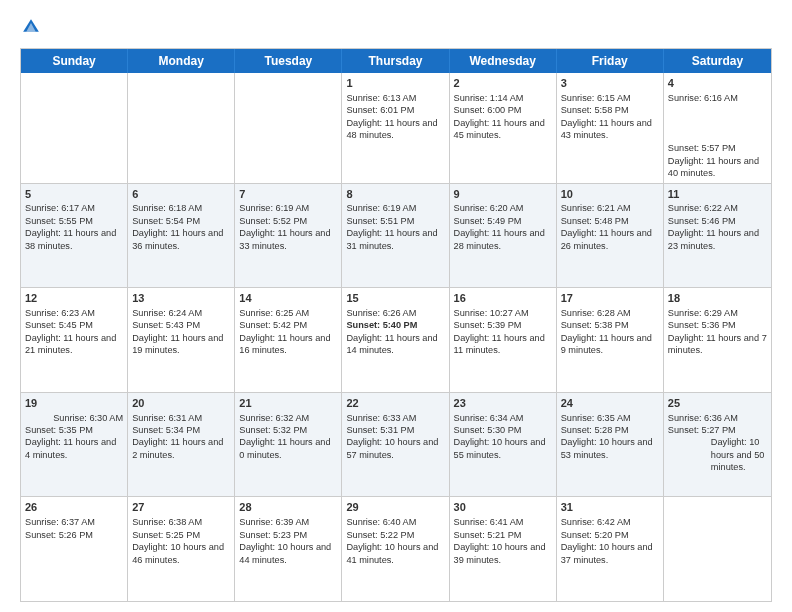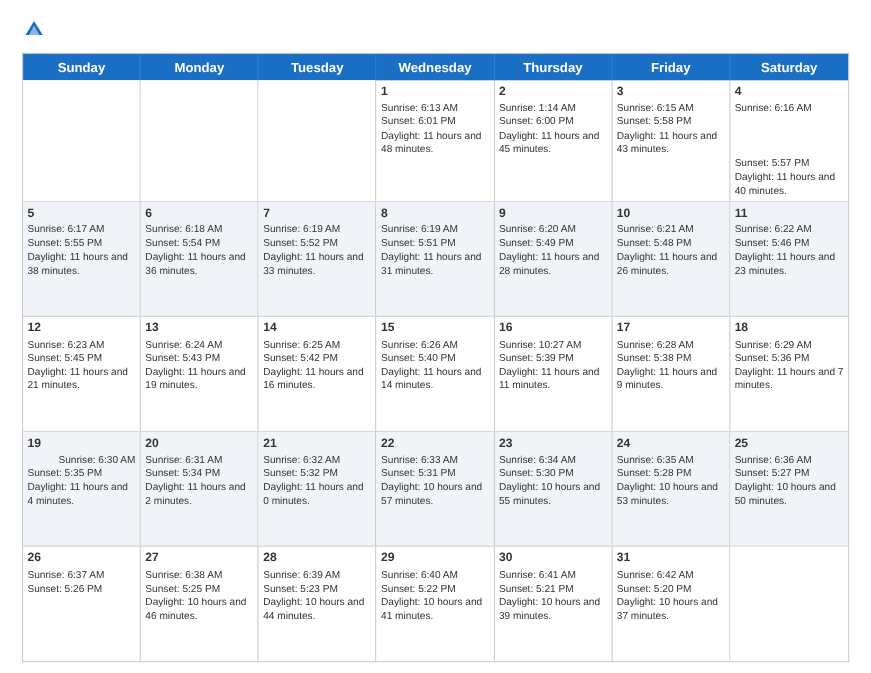--- a/index.html
+++ b/index.html
@@ -123,22 +123,22 @@
       <div class="month-title"></div>
       <div class="location"></div>
     </div>
   </div>
 
   <div class="calendar">
     <div class="cal-header-row">
     <div class="cal-header-cell">Sunday</div>
         <div class="cal-header-cell">Monday</div>
         <div class="cal-header-cell">Tuesday</div>
+        <div class="cal-header-cell">Thursday</div>
         <div class="cal-header-cell">Wednesday</div>
-        <div class="cal-header-cell">Thursday</div>
         <div class="cal-header-cell">Friday</div>
         <div class="cal-header-cell">Saturday</div>
       </div>
     <div class="cal-body">
     <div class="cal-row">
           <div class="cal-cell empty"></div>
           <div class="cal-cell empty"></div>
           <div class="cal-cell empty"></div>
           <div class="cal-cell">
             <span class="day-num">1</span>
@@ -224,21 +224,21 @@
           </div>
           <div class="cal-cell">
             <span class="day-num">14</span>
             <span style="display: block;">Sunrise: 6:25 AM</span>
             <span style="display: block;">Sunset: 5:42 PM</span>
             <span style="display: block;">Daylight: 11 hours and 16 minutes.</span>
           </div>
           <div class="cal-cell">
             <span class="day-num">15</span>
             <span style="display: block;">Sunrise: 6:26 AM</span>
-            <span style="display: block;">Sunset: 5:40 PM</span>
+            <span style="display: block; font-weight: bold;">Sunset: 5:40 PM</span>
             <span style="display: block;">Daylight: 11 hours and 14 minutes.</span>
           </div>
           <div class="cal-cell">
             <span class="day-num">16</span>
             <span style="display: block;">Sunrise: 10:27 AM</span>
             <span style="display: block;">Sunset: 5:39 PM</span>
             <span style="display: block;">Daylight: 11 hours and 11 minutes.</span>
           </div>
           <div class="cal-cell">
             <span class="day-num">17</span>
@@ -287,21 +287,21 @@
           <div class="cal-cell alt-row">
             <span class="day-num">24</span>
             <span style="display: block;">Sunrise: 6:35 AM</span>
             <span style="display: block;">Sunset: 5:28 PM</span>
             <span style="display: block;">Daylight: 10 hours and 53 minutes.</span>
           </div>
           <div class="cal-cell alt-row">
             <span class="day-num">25</span>
             <span style="display: block;">Sunrise: 6:36 AM</span>
             <span style="display: block;">Sunset: 5:27 PM</span>
-            <span style="display: block;">Daylight: 10 hours and 50 minutes.</span>
+            <span style="display: block; margin-left: 43px;">Daylight: 10 hours and 50 minutes.</span>
           </div>
         </div>
         <div class="cal-row">
           <div class="cal-cell">
             <span class="day-num">26</span>
             <span style="display: block;">Sunrise: 6:37 AM</span>
             <span style="display: block;">Sunset: 5:26 PM</span>
           </div>
           <div class="cal-cell">
             <span class="day-num">27</span>

